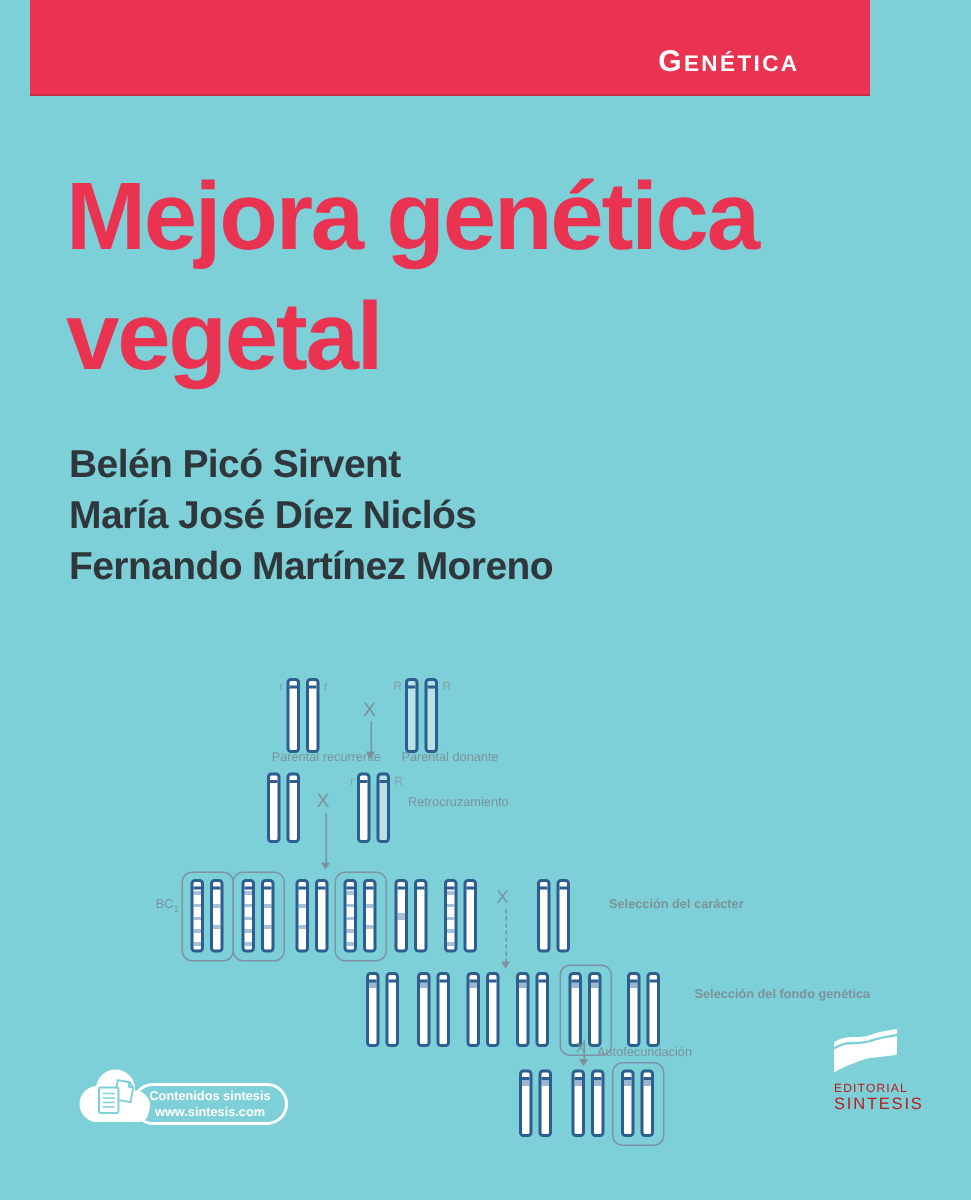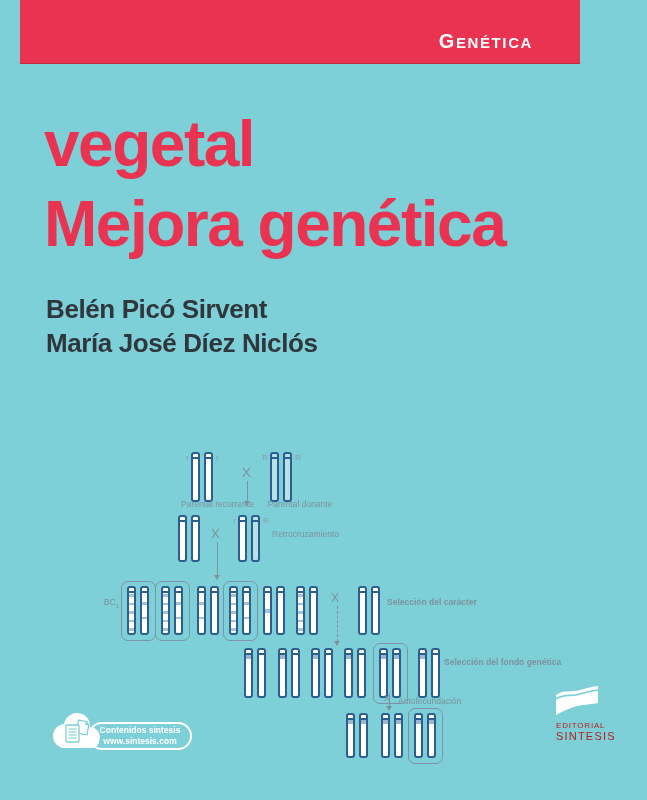--- a/index.html
+++ b/index.html
@@ -21,21 +21,21 @@
   .chromo{position:absolute;width:9px;border:2px solid #2d5e8f;border-radius:3px;
         box-sizing:border-box;background-color:#ffffff;}
   .chromo::before{content:"";position:absolute;left:0;right:0;top:3px;height:1.5px;background:#2d5e8f;}
   .fill-t{background-color:#b8e2e6;}
   .fill-b{background-image:repeating-linear-gradient(to bottom,transparent 0 6px,#a6c0d8 6px 8.5px);}
   .fill-b2{background-image:linear-gradient(to bottom,transparent 0 32%,#a6c0d8 32% 38%,transparent 38% 64%,#a6c0d8 64% 70%,transparent 70%);}
   .fill-b3{background-image:linear-gradient(to bottom,transparent 0 46%,#a6c0d8 46% 56%,transparent 56%);}
   .fill-cb{background-image:linear-gradient(to bottom,transparent 0 5px,#9db7d0 5px 9px,transparent 9px);}
   .pair-box{position:absolute;border:1.5px solid #7d93a5;border-radius:7px;box-sizing:border-box;}
   .dlabel{position:absolute;font-size:8.5px;color:#7e929c;white-space:nowrap;}
-  .dlabel.bold{font-weight:bold;}
+  .dlabel.bold{font-weight:bold;margin-left:19px;}
   .dlabel sub{font-size:6px;}
   .allele{position:absolute;font-size:8px;color:#8a9ba8;}
   .cross{position:absolute;color:#7e929c;line-height:1;}
   .aline{position:absolute;width:0;border-left:1.2px solid #7e929c;}
   .aline.dashed{border-left-style:dashed;}
   .ahead{position:absolute;width:0;height:0;border-left:3.5px solid transparent;
         border-right:3.5px solid transparent;border-top:5px solid #7e929c;}
   .badge-pill{position:absolute;left:88px;top:722px;width:100px;height:23px;
         border:2px solid #ffffff;border-radius:14px;color:#ffffff;text-align:center;
         font-size:8.5px;font-weight:bold;line-height:11px;padding-top:1px;box-sizing:content-box;}
@@ -45,27 +45,28 @@
   .pub-line2{position:absolute;left:0;top:44px;font-size:11px;letter-spacing:1.2px;white-space:nowrap;}
 </style>
 </head>
 <body>
 
 <div class="band">
   <span class="collection">Genética</span>
 </div>
 
 <div class="title">
+  <div>Mejora genética</div>
   <div>vegetal</div>
-  <div>Mejora genética</div>
 </div>
 
 <div class="authors">
   <div>Belén Picó Sirvent</div>
   <div>María José Díez Niclós</div>
+  <div>Fernando Martínez Moreno</div>
 </div>
 
 <div class="diagram">
     <div class="chromo fill-w" style="left: 191px; top: 452px; height: 50px;"></div>
     <div class="chromo fill-w" style="left: 204px; top: 452px; height: 50px;"></div>
     <div class="allele" style="left: 180px; top: 453px; width: 9px; text-align: right;">r</div>
     <div class="allele" style="left: 216px; top: 453px;">r</div>
     <div class="chromo fill-t" style="left: 270px; top: 452px; height: 50px;"></div>
     <div class="chromo fill-t" style="left: 283px; top: 452px; height: 50px;"></div>
     <div class="allele" style="left: 259px; top: 453px; width: 9px; text-align: right;">R</div>

